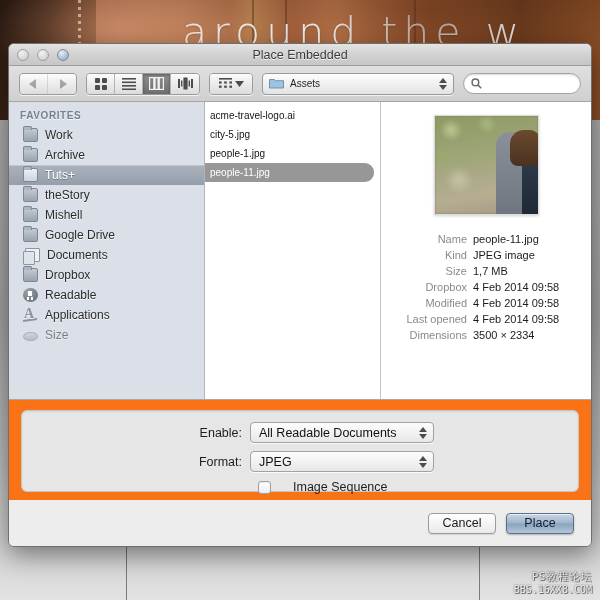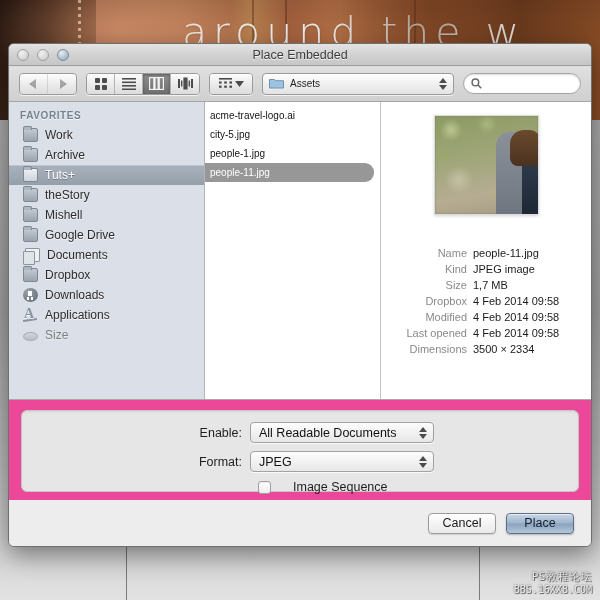--- a/index.html
+++ b/index.html
@@ -391,41 +391,41 @@
   }
   .thumb .shirt {
     position: absolute;
     right: 4px; top: 30px;
     width: 16px; height: 56px;
     background: linear-gradient(180deg,#2d3a4a,#1d2733);
     border-radius: 4px;
   }
 
   .meta {
-    margin-top: 30px;
+    margin-top: 16px;
     width: 100%;
     padding: 0 10px 0 0;
   }
   .meta-row {
     display: flex;
     font-size: 11px;
     line-height: 16px;
   }
   .meta-label {
     flex: 0 0 92px;
     text-align: right;
     color: #8a8a8a;
     padding-right: 6px;
   }
   .meta-val { color: #1b1b1b; }
 
   
   .options {
     flex: 0 0 100px;
-    background: #ec4899;
+    background: #f97316;
     padding: 10px 12px 0 12px;
   }
   .options-inner {
     height: 82px;
     border: 1px solid #c6c6c6;
     border-radius: 6px;
     background: #e6e6e6;
     box-shadow: inset 0 1px 2px rgba(0,0,0,.07);
     padding-top: 11px;
   }
@@ -653,21 +653,21 @@
           <div class="sb-item">
             <span class="ico docs"></span>
             <span>Documents</span>
           </div>
           <div class="sb-item">
             <span class="ico folder"></span>
             <span>Dropbox</span>
           </div>
           <div class="sb-item">
             <span class="ico dl"></span>
-            <span>Downloads</span>
+            <span>Readable</span>
           </div>
           <div class="sb-item">
             <span class="ico apps"></span>
             <span>Applications</span>
           </div>
           <div class="sb-item clipped">
             <span class="ico disc"></span>
             <span>Size</span>
           </div>
         </div>

